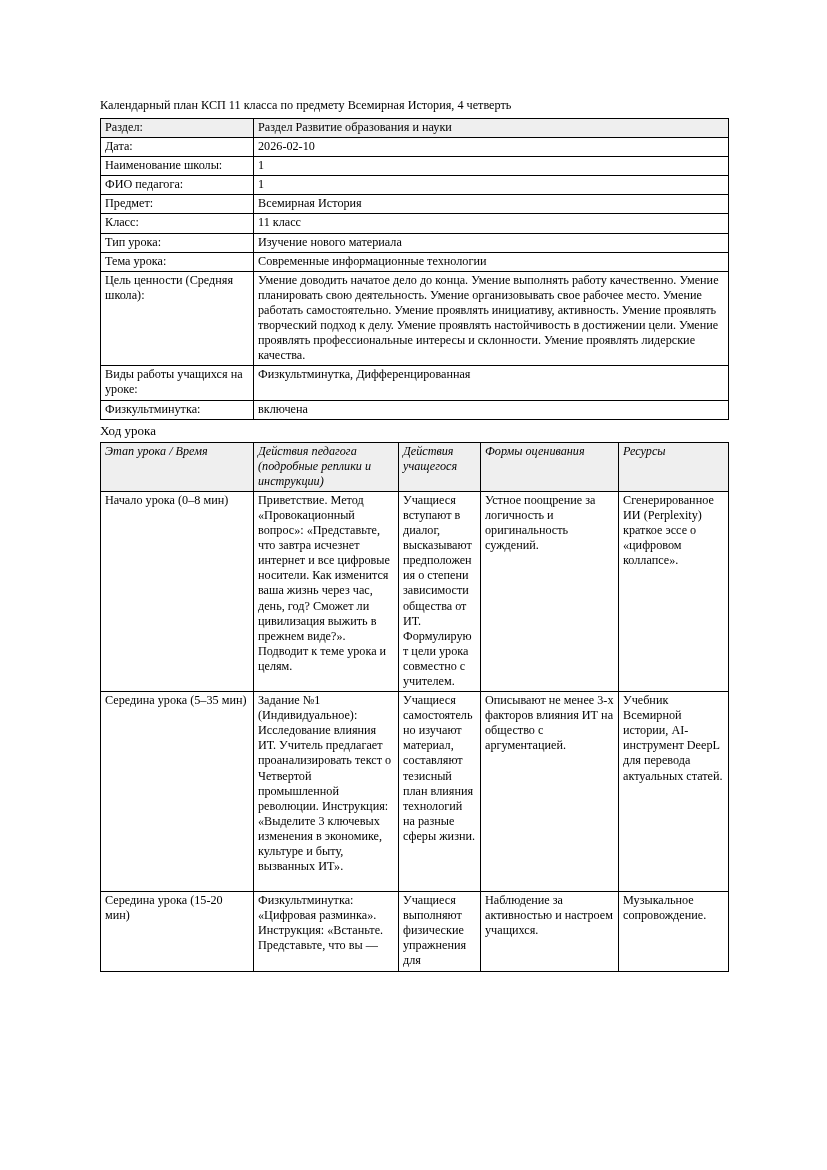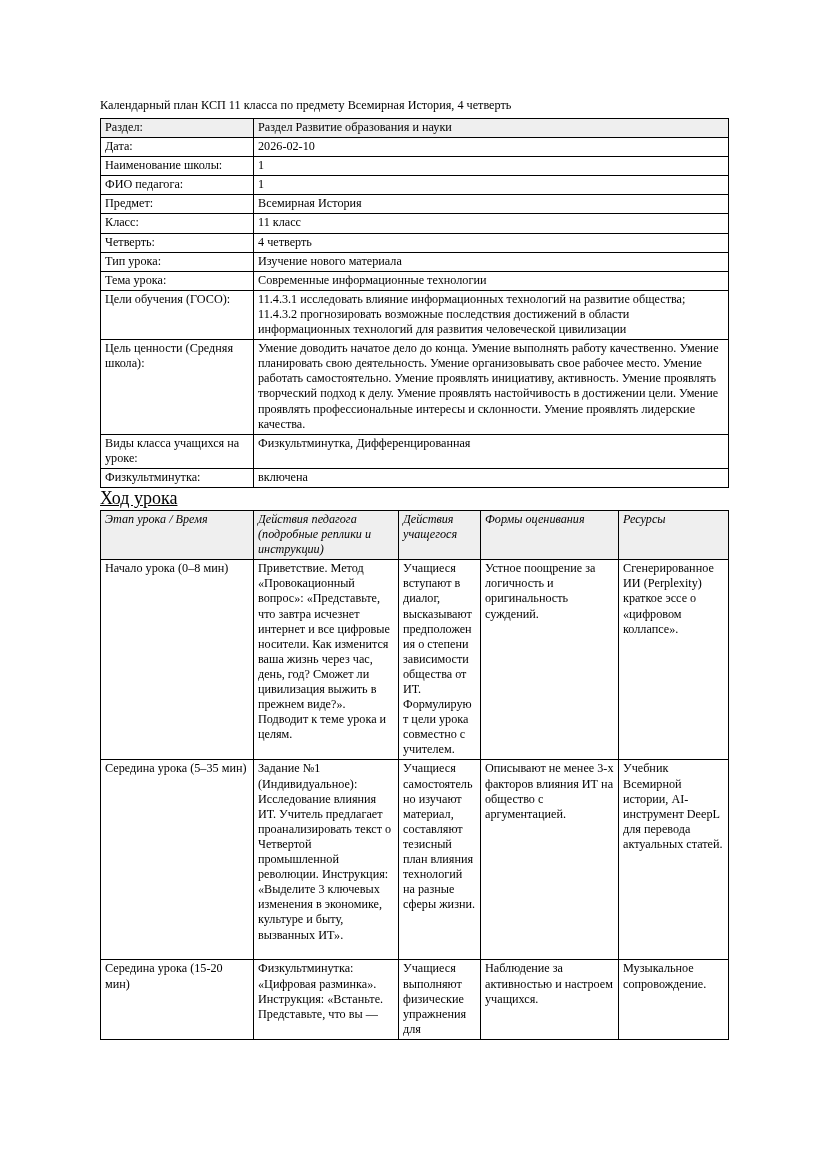--- a/index.html
+++ b/index.html
@@ -44,24 +44,23 @@
     text-align: left;
     word-wrap: break-word;
     overflow-wrap: break-word;
   }
   
   .info-table col.c-label { width: 153px; }
   .info-table col.c-value { width: 475px; }
   .info-table tr.shaded td { background: #efefef; }
 
   .section-label {
-    font-size: 18px;
+    font-size: 13px;
     line-height: 15px;
     margin: 3px 0 4px 0;
-    text-decoration: underline;
   }
 
   
   .flow-table col.c1 { width: 153px; }
   .flow-table col.c2 { width: 145px; }
   .flow-table col.c3 { width: 82px; }
   .flow-table col.c4 { width: 138px; }
   .flow-table col.c5 { width: 110px; }
   .flow-table thead td { background: #efefef; font-style: italic; }
   .flow-table td.tall { height: 196px; }
@@ -101,41 +100,33 @@
       </tr>
       <tr>
         <td>Предмет:</td>
         <td>Всемирная История</td>
       </tr>
       <tr>
         <td>Класс:</td>
         <td>11 класс</td>
       </tr>
       <tr>
-        <td>Четверть:</td>
-        <td>4 четверть</td>
-      </tr>
-      <tr>
         <td>Тип урока:</td>
         <td>Изучение нового материала</td>
       </tr>
       <tr>
         <td>Тема урока:</td>
         <td>Современные информационные технологии</td>
       </tr>
       <tr>
-        <td>Цели обучения (ГОСО):</td>
-        <td>11.4.3.1 исследовать влияние информационных технологий на развитие общества; 11.4.3.2 прогнозировать возможные последствия достижений в области информационных технологий для развития человеческой цивилизации</td>
-      </tr>
-      <tr>
         <td>Цель ценности (Средняя школа):</td>
         <td>Умение доводить начатое дело до конца. Умение выполнять работу качественно. Умение планировать свою деятельность. Умение организовывать свое рабочее место. Умение работать самостоятельно. Умение проявлять инициативу, активность. Умение проявлять творческий подход к делу. Умение проявлять настойчивость в достижении цели. Умение проявлять профессиональные интересы и склонности. Умение проявлять лидерские качества.</td>
       </tr>
       <tr>
-        <td>Виды класса учащихся на уроке:</td>
+        <td>Виды работы учащихся на уроке:</td>
         <td>Физкультминутка, Дифференцированная</td>
       </tr>
       <tr>
         <td>Физкультминутка:</td>
         <td>включена</td>
       </tr>
     </tbody>
   </table>
 
   <p class="section-label">Ход урока</p>

